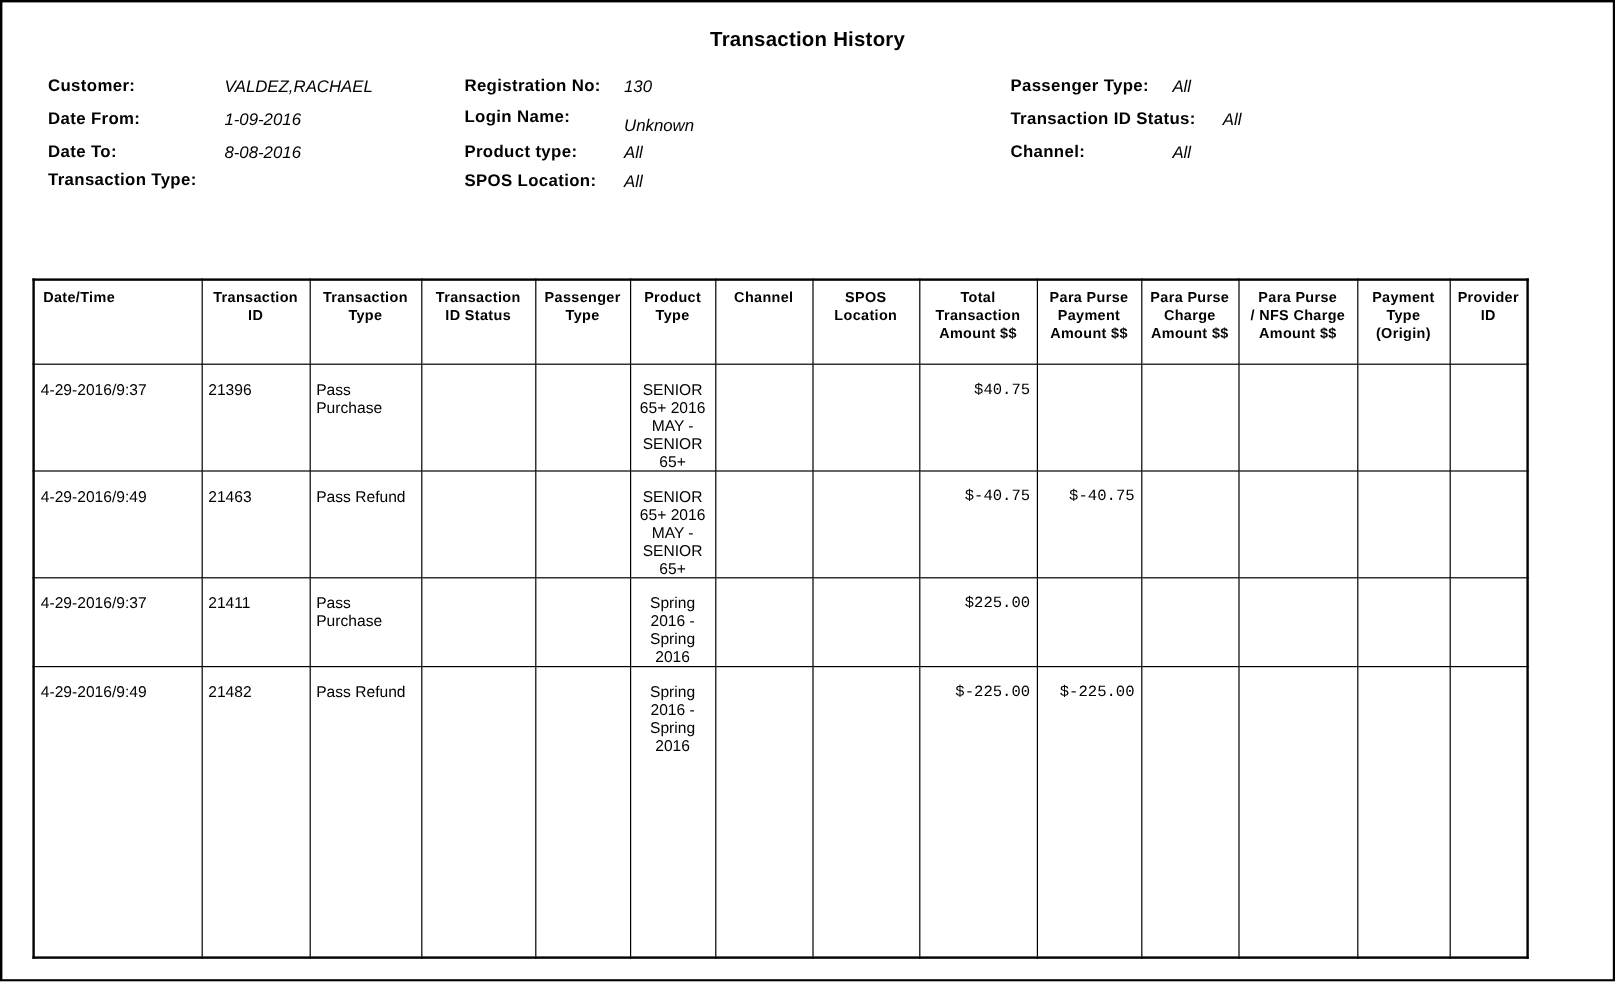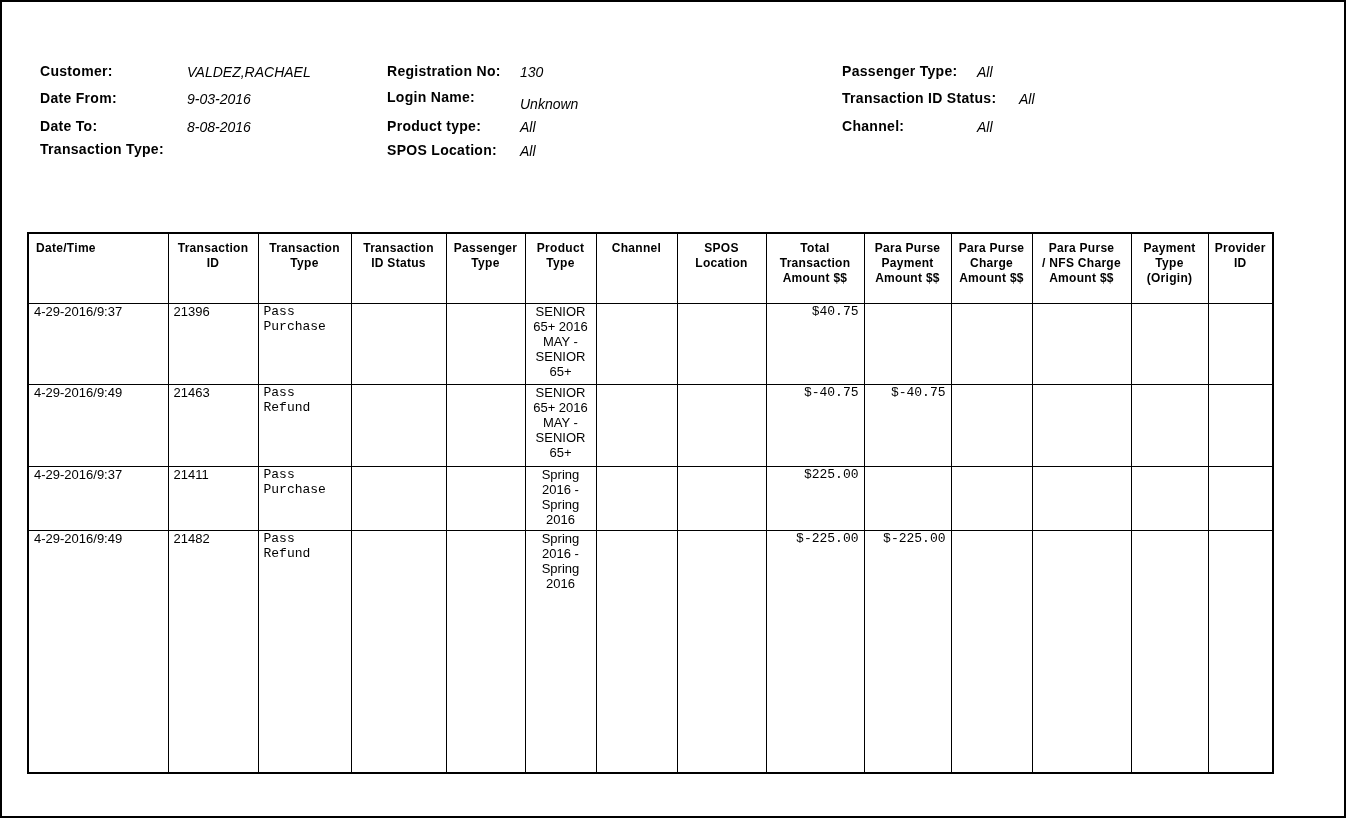--- a/index.html
+++ b/index.html
@@ -8,36 +8,37 @@
   .title{position:absolute;top:21px;left:0;width:100%;text-align:center;
          font-size:17px;font-weight:bold;letter-spacing:.2px;}
   .lbl{position:absolute;font-weight:bold;font-size:14px;letter-spacing:.3px;white-space:nowrap;}
   .val{position:absolute;font-size:14px;line-height:18px;white-space:normal;font-style:italic;}
   .grid{position:absolute;left:25px;top:230px;width:1245px;border-collapse:collapse;
         table-layout:fixed;border:2px solid #000;}
   .grid th,.grid td{border:1px solid #000;vertical-align:top;overflow:hidden;}
   .grid th{font-size:12px;font-weight:bold;letter-spacing:.3px;text-align:center;
            padding:7px 2px 0;line-height:15px;white-space:pre-line;}
   .grid th.h-left{text-align:left;padding-left:7px;}
-  .grid td{font-size:13px;padding:0 5px 0;line-height:15px;}
-  .t-serif{font-family:Liberation Mono, monospace;margin-left:16px;}
+  .grid td{font-size:13px;padding:13px 5px 0;line-height:15px;}
+  .t-serif{font-family:Liberation Sans, sans-serif;margin-left:16px;}
   .t-prod{text-align:center;font-size:11px;line-height:16px;white-space:pre-line;}
   .t-amt{text-align:right;font-family:Liberation Mono, monospace;}
   .footer{position:absolute;top:775px;left:0;width:100%;text-align:center;font-size:13px;}
 </style>
 </head>
 <body>
 
 <div class="page">
 
+  <div class="title">Transaction History</div>
 
   <div class="lbl" style="left:38px;top:61px">Customer:</div>
   <div class="val" style="left:185px;top:61px">VALDEZ,RACHAEL</div>
   <div class="lbl" style="left:38px;top:88px">Date From:</div>
-  <div class="val" style="left:185px;top:88px">9-03-2016</div>
+  <div class="val" style="left:185px;top:88px">1-09-2016</div>
   <div class="lbl" style="left:38px;top:116px">Date To:</div>
   <div class="val" style="left:185px;top:116px">8-08-2016</div>
   <div class="lbl" style="left:38px;top:139px">Transaction Type:</div>
 
   <div class="lbl" style="left:385px;top:61px">Registration No:</div>
   <div class="val" style="left:518px;top:61px">130</div>
   <div class="lbl" style="left:385px;top:87px">Login Name:</div>
   <div class="val" style="left:518px;top:93px">Unknown</div>
   <div class="lbl" style="left:385px;top:116px">Product type:</div>
   <div class="val" style="left:518px;top:116px">All</div>

